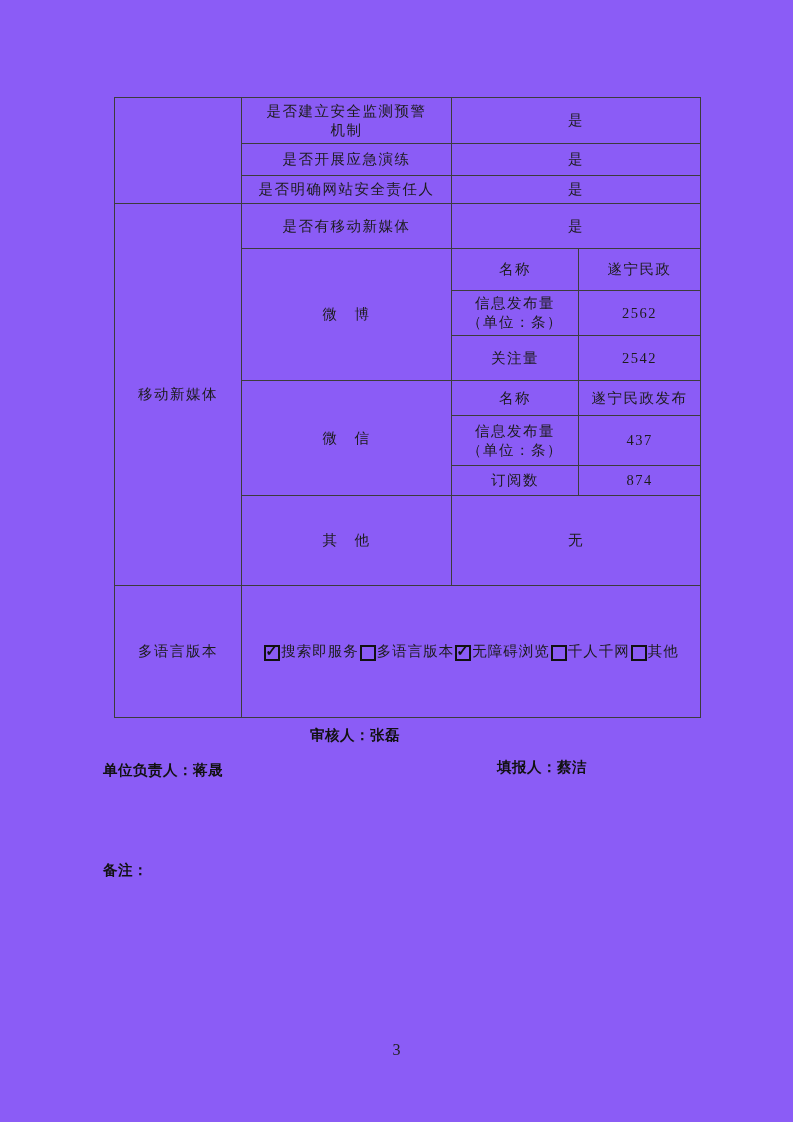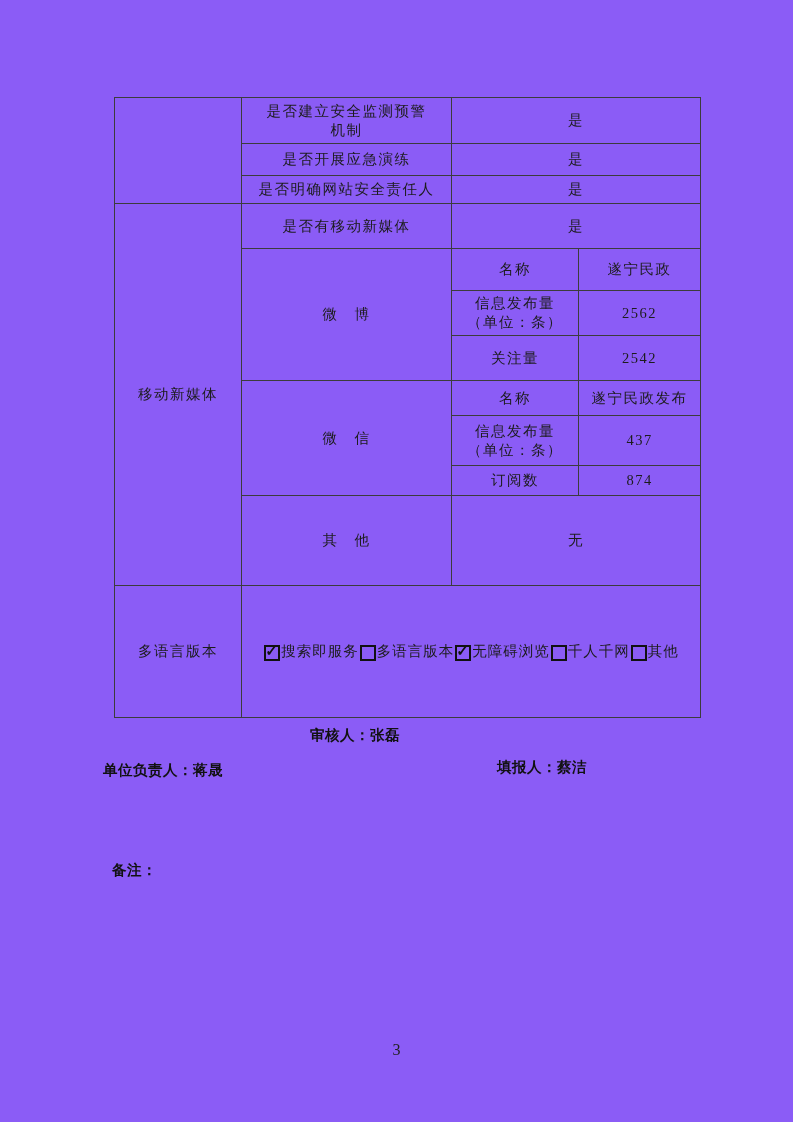--- a/index.html
+++ b/index.html
@@ -174,17 +174,17 @@
         </td>
       </tr>
     </tbody>
   </table>
 
   <div class="footer-item" style="left:103px; top:761px;"><span>单位负责人：</span><span>蒋晟</span></div>
   <div class="footer-item" style="left:310px; top:726px;"><span>审核人：</span><span>张磊</span></div>
   <div class="footer-item" style="left:497px; top:758px;"><span>填报人：</span><span>蔡洁</span></div>
 
 
-  <div class="footer-item" style="left:112px; top:861px;text-align:right;"><span>备注：</span></div>
+  <div class="footer-item" style="left:103px; top:861px;text-align:right;"><span>备注：</span></div>
 
   <div class="page-number">3</div>
 
 </div>
 
 </body></html>

